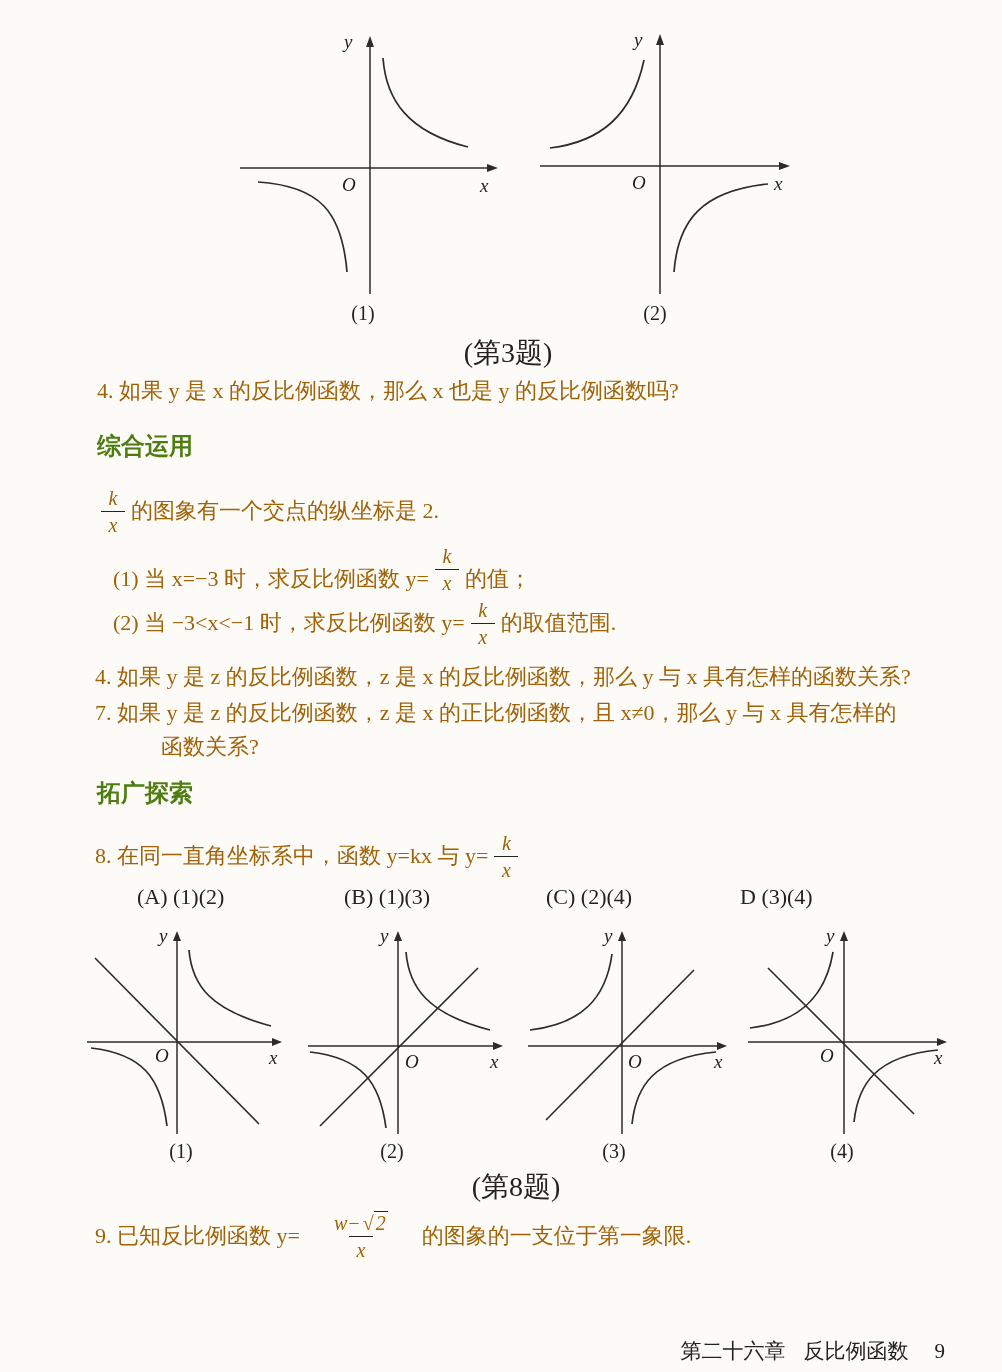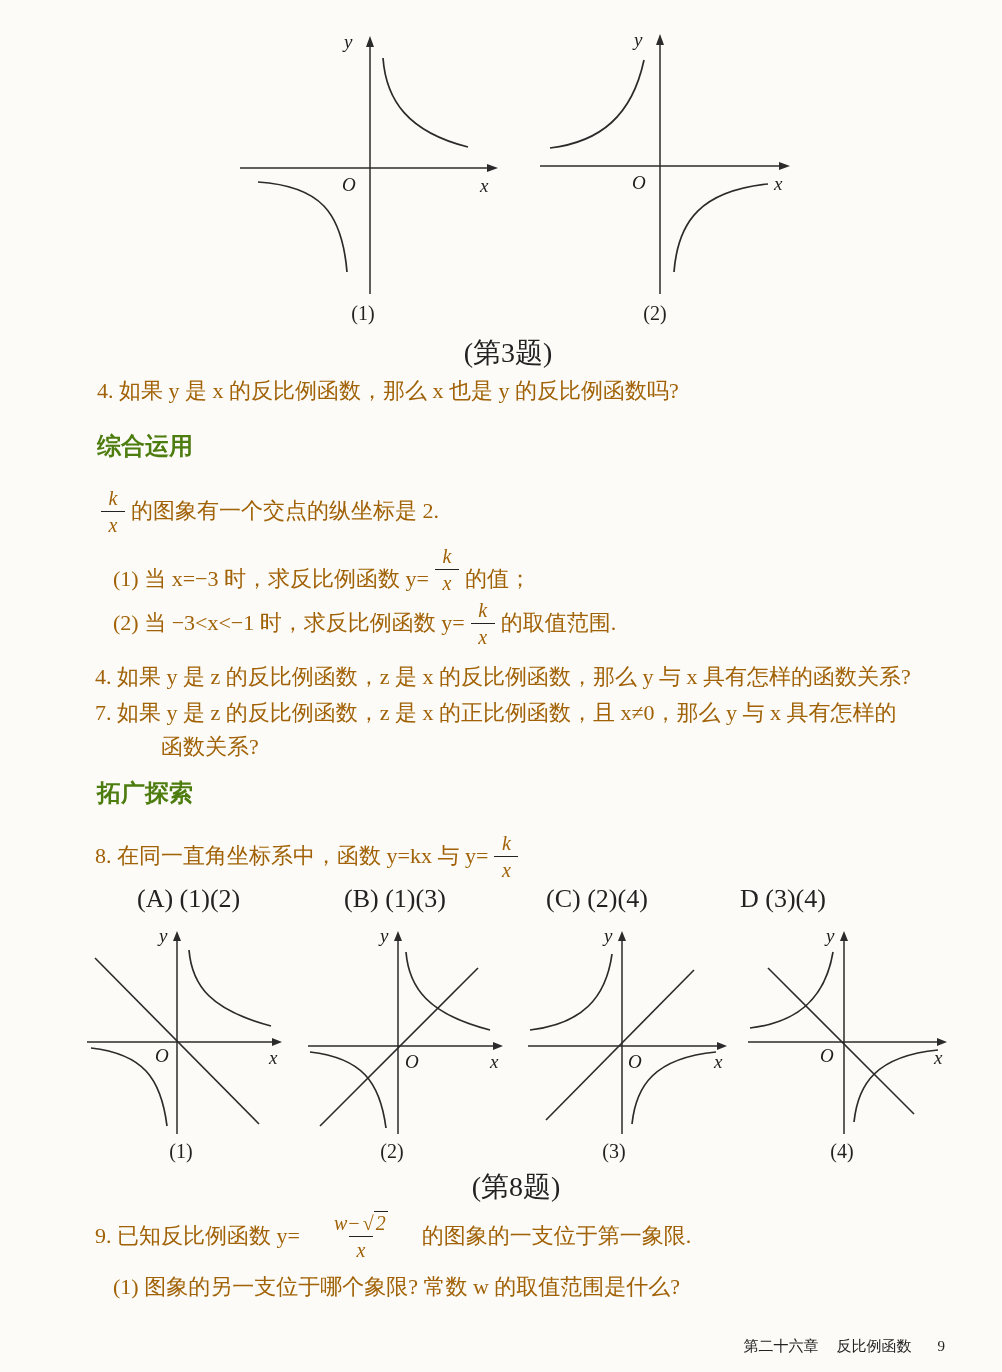--- a/index.html
+++ b/index.html
@@ -24,23 +24,23 @@
   .radicand { border-top:1.6px solid #222; padding:0 2px; }
   .caption { position:absolute; font-size:28px; transform:translateX(-50%); white-space:nowrap; }
   .figlabel { position:absolute; font-size:20px; transform:translateX(-50%); white-space:nowrap; }
   .graph { position:absolute; }
   .graph .axis-line { stroke:#2b2b2b; stroke-width:1.5; }
   .graph .arrow { fill:#2b2b2b; }
   .graph .curve { fill:none; stroke:#2b2b2b; stroke-width:1.7; }
   .graph .sline { stroke:#2b2b2b; stroke-width:1.6; }
   .graph text { font-size:19px; font-style:italic; fill:#1e1e1e;
                 font-family:"Liberation Serif", serif; }
-  .options span { position:absolute; font-size:26px; white-space:nowrap; }
+  .options span { position:absolute; font-size:22px; white-space:nowrap; }
   .footer { position:absolute; top:1337px; left:0; width:945px; text-align:right;
-            font-size:15px; white-space:nowrap; }
+            font-size:21px; white-space:nowrap; }
   .footer .pagenum { margin-left:26px; }
   .footer .title-part { margin-left:18px; }
 </style>
 </head>
 <body>
 
 <div class="page">
 
   <svg class="graph" style="left:232px; top:28px;" width="276" height="292" viewBox="0 0 276 292">
     <line class="axis-line" x1="8" y1="140" x2="258" y2="140"></line>
@@ -185,19 +185,18 @@
       <span class="num">
         <span>w−</span>
           <span class="radical">√</span>
           <span class="radicand">2</span>
       </span>
       <span class="den">x</span>
     </span>
     <span>的图象的一支位于第一象限.</span>
   </div>
 
-  <div class="line" style="left:113px; top:1272px;">(1) 图象的另一支位于哪个象限? 常数 w 的取值范围是什么?</div>
 
   <div class="footer">
     <span>第二十六章</span><span class="title-part">反比例函数</span><span class="pagenum">9</span>
   </div>
 
 </div>
 
 </body></html>

